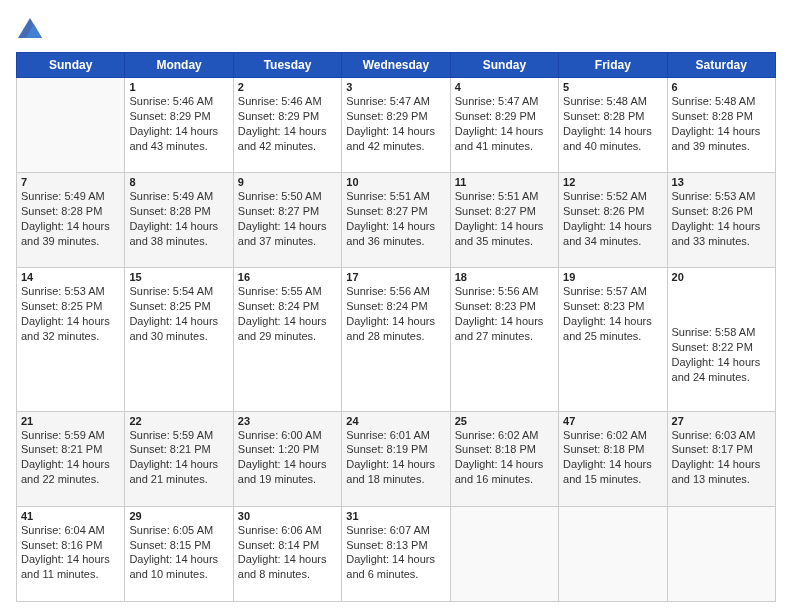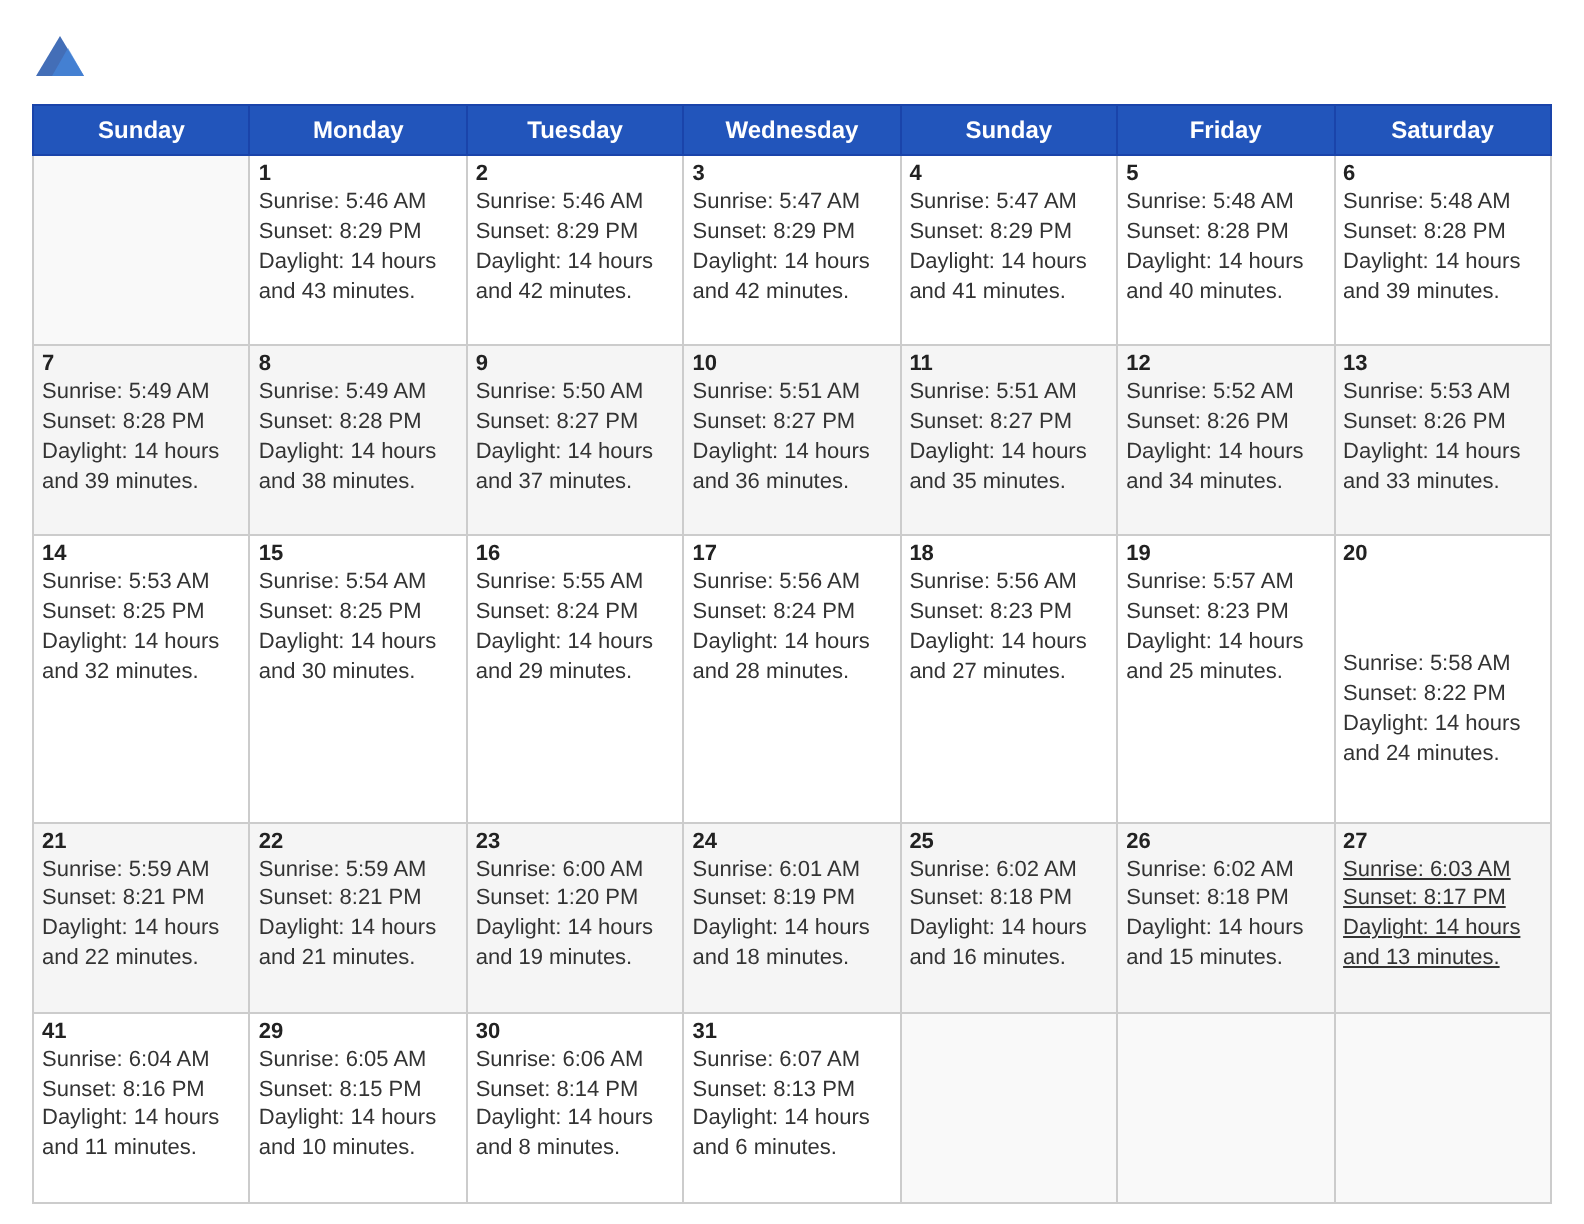--- a/index.html
+++ b/index.html
@@ -315,29 +315,29 @@
 and 18 minutes.</div>
           </td>
           <td>
             <span class="day-num">25</span>
             <div class="day-info" style="white-space: pre-line;">Sunrise: 6:02 AM
 Sunset: 8:18 PM
 Daylight: 14 hours
 and 16 minutes.</div>
           </td>
           <td>
-            <span class="day-num">26</span>
+            <span class="day-num">47</span>
             <div class="day-info" style="white-space: pre-line;">Sunrise: 6:02 AM
 Sunset: 8:18 PM
 Daylight: 14 hours
 and 15 minutes.</div>
           </td>
           <td>
             <span class="day-num">27</span>
-            <div class="day-info" style="white-space: pre-line; text-decoration: underline;">Sunrise: 6:03 AM
+            <div class="day-info" style="white-space: pre-line;">Sunrise: 6:03 AM
 Sunset: 8:17 PM
 Daylight: 14 hours
 and 13 minutes.</div>
           </td>
         </tr>
         <tr>
           <td>
             <span class="day-num">41</span>
             <div class="day-info" style="white-space: pre-line;">Sunrise: 6:04 AM
 Sunset: 8:16 PM

